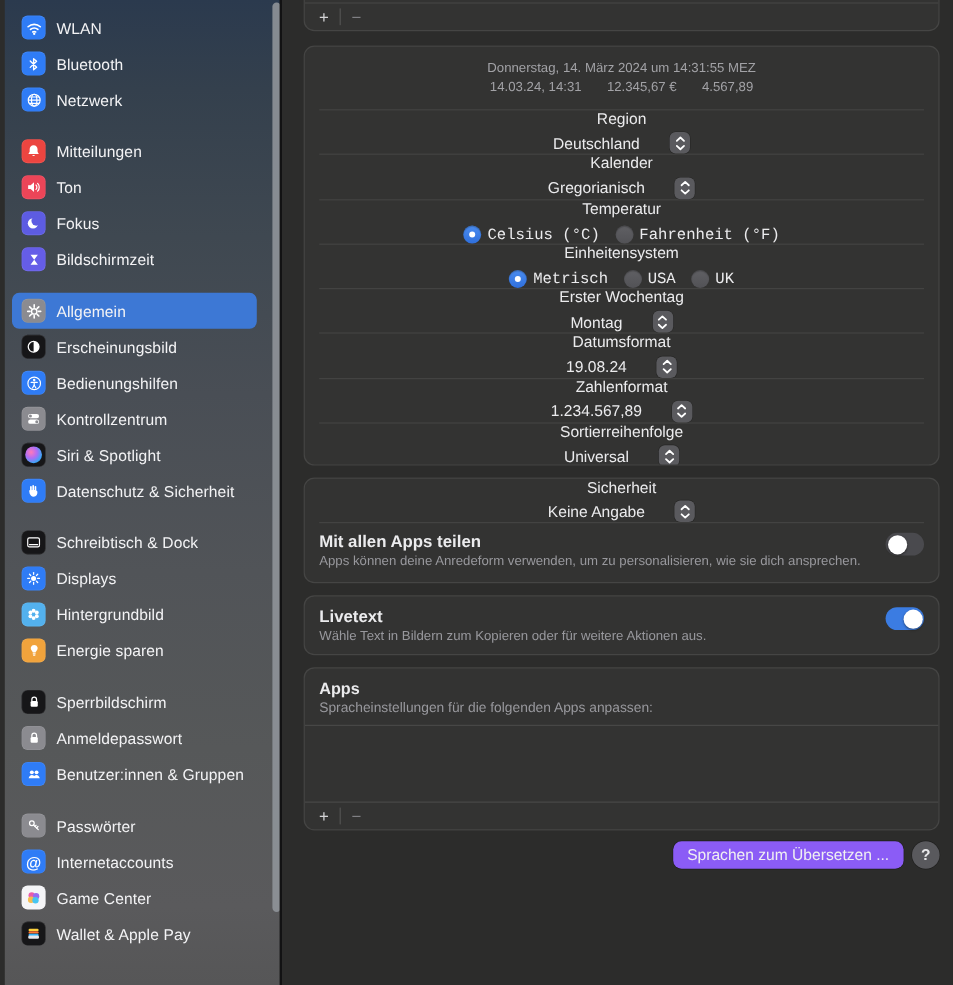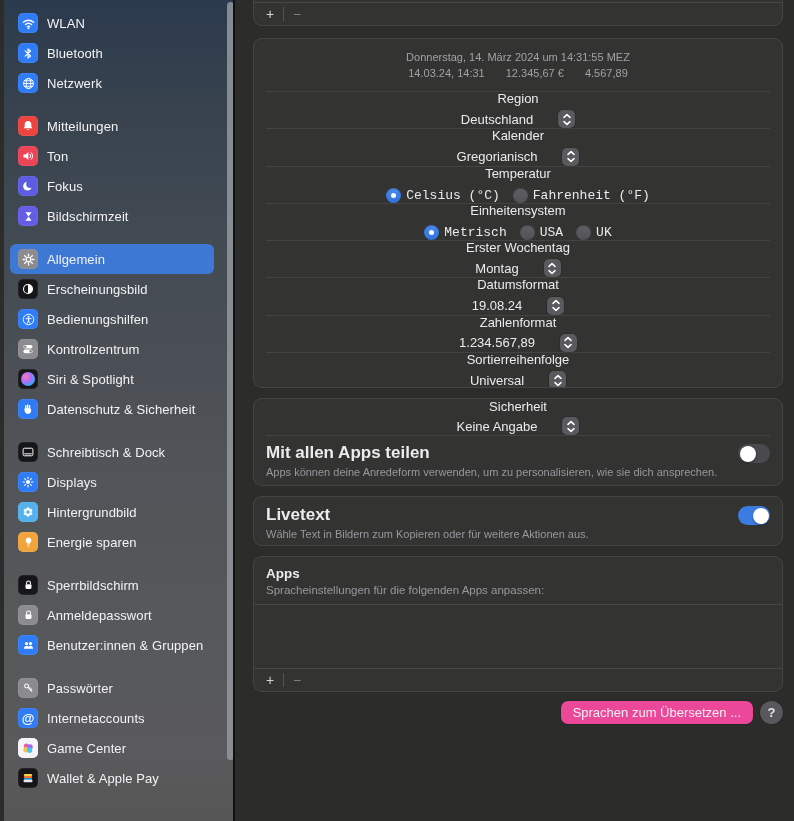--- a/index.html
+++ b/index.html
@@ -61,39 +61,39 @@
   .radio-group { display:flex; align-items:center; gap:13px;font-family:Liberation Mono, monospace; }
   .radio-opt { display:flex; align-items:center; gap:5px; font-size:13px; color:#ebebed; }
   .radio { width:15px; height:15px; border-radius:50%; position:relative;
     background:linear-gradient(#606064,#525256); box-shadow:inset 0 1px 1px rgba(0,0,0,.25); }
   .radio.on { background:linear-gradient(#4b8df0,#2f6fdc); }
   .radio.on::after { content:""; position:absolute; inset:5px; border-radius:50%; background:#fff; }
 
   .drow { position:relative; padding:8px 12px 9px; }
   .drow.bordered::before { content:""; position:absolute; left:12px; right:12px; top:0; height:1px;
     background:rgba(255,255,255,.08); }
-  .drow-title { font-size:17px; font-weight:bold; color:#ebebed; margin-bottom:3px; }
+  .drow-title { font-size:14px; font-weight:bold; color:#ebebed; margin-bottom:3px; }
   .drow-sub { font-size:11px; color:#98989d; line-height:13px; }
 
   .toggle { position:absolute; right:12px; top:9px; width:32px; height:19px; border-radius:9.5px;
     background:#4a4a4e; cursor:default; }
   .toggle::after { content:""; position:absolute; top:1.5px; left:1.5px; width:16px; height:16px;
     border-radius:50%; background:#fff; box-shadow:0 1px 2px rgba(0,0,0,.45); }
   .toggle.on { background:#3b7ce2; }
   .toggle.on::after { left:auto; right:1.5px; }
 
   .apps-head { padding:9px 12px 8px; }
   .apps-title { font-size:13.5px; font-weight:bold; color:#ebebed; margin-bottom:3px; }
   .apps-sub { font-size:11.5px; color:#98989d; }
   .apps-sepfull { height:1px; background:rgba(255,255,255,.10); }
   .apps-empty { height:62px; }
 
   .actions { position:absolute; top:701px; left:0; width:530px; height:24px; }
   .btn-translate { position:absolute; right:30px; top:0; height:23px; padding:0 12px; border:none;
-    border-radius:7px; background:#ec4899; color:#f0f0f2; font-size:13px; font-family:inherit;
+    border-radius:7px; background:#8b5cf6; color:#f0f0f2; font-size:13px; font-family:inherit;
     box-shadow:0 0 0 .5px rgba(0,0,0,.3); }
   .btn-help { position:absolute; right:0; top:0; width:23px; height:23px; border-radius:50%; border:none;
     background:#59595d; color:#e8e8ea; font-size:13px; font-weight:bold; font-family:inherit;
     box-shadow:0 0 0 .5px rgba(0,0,0,.3); }
 </style>
 </head>
 <body>
 
 <div class="sidebar">
   <div class="sb-scroll"></div>

